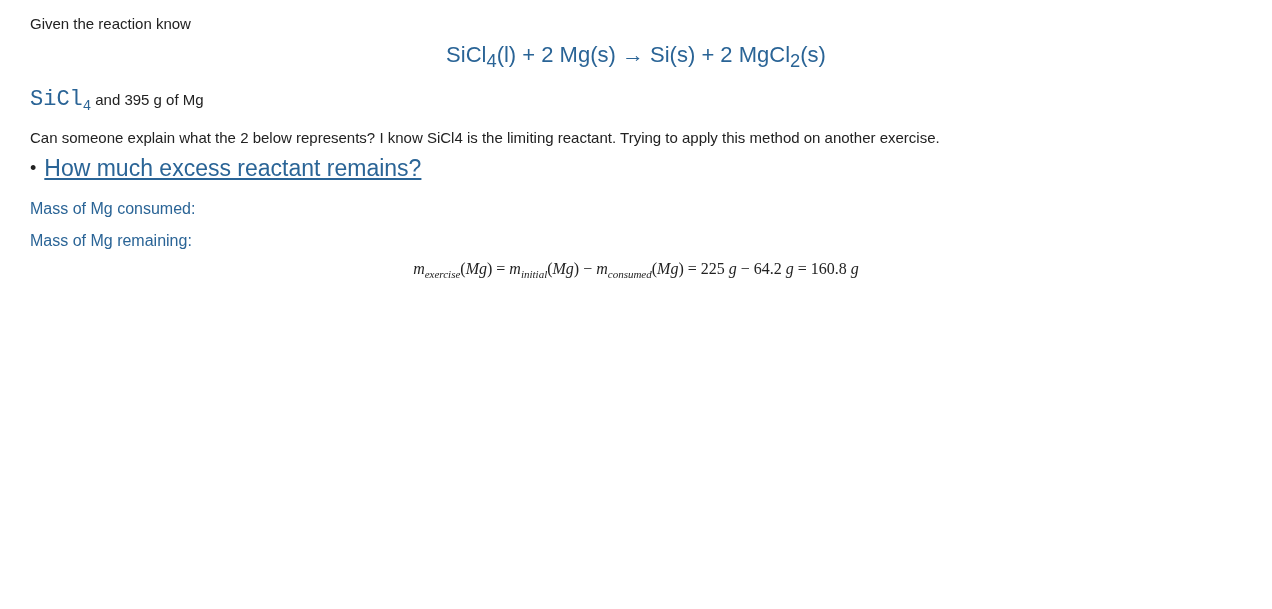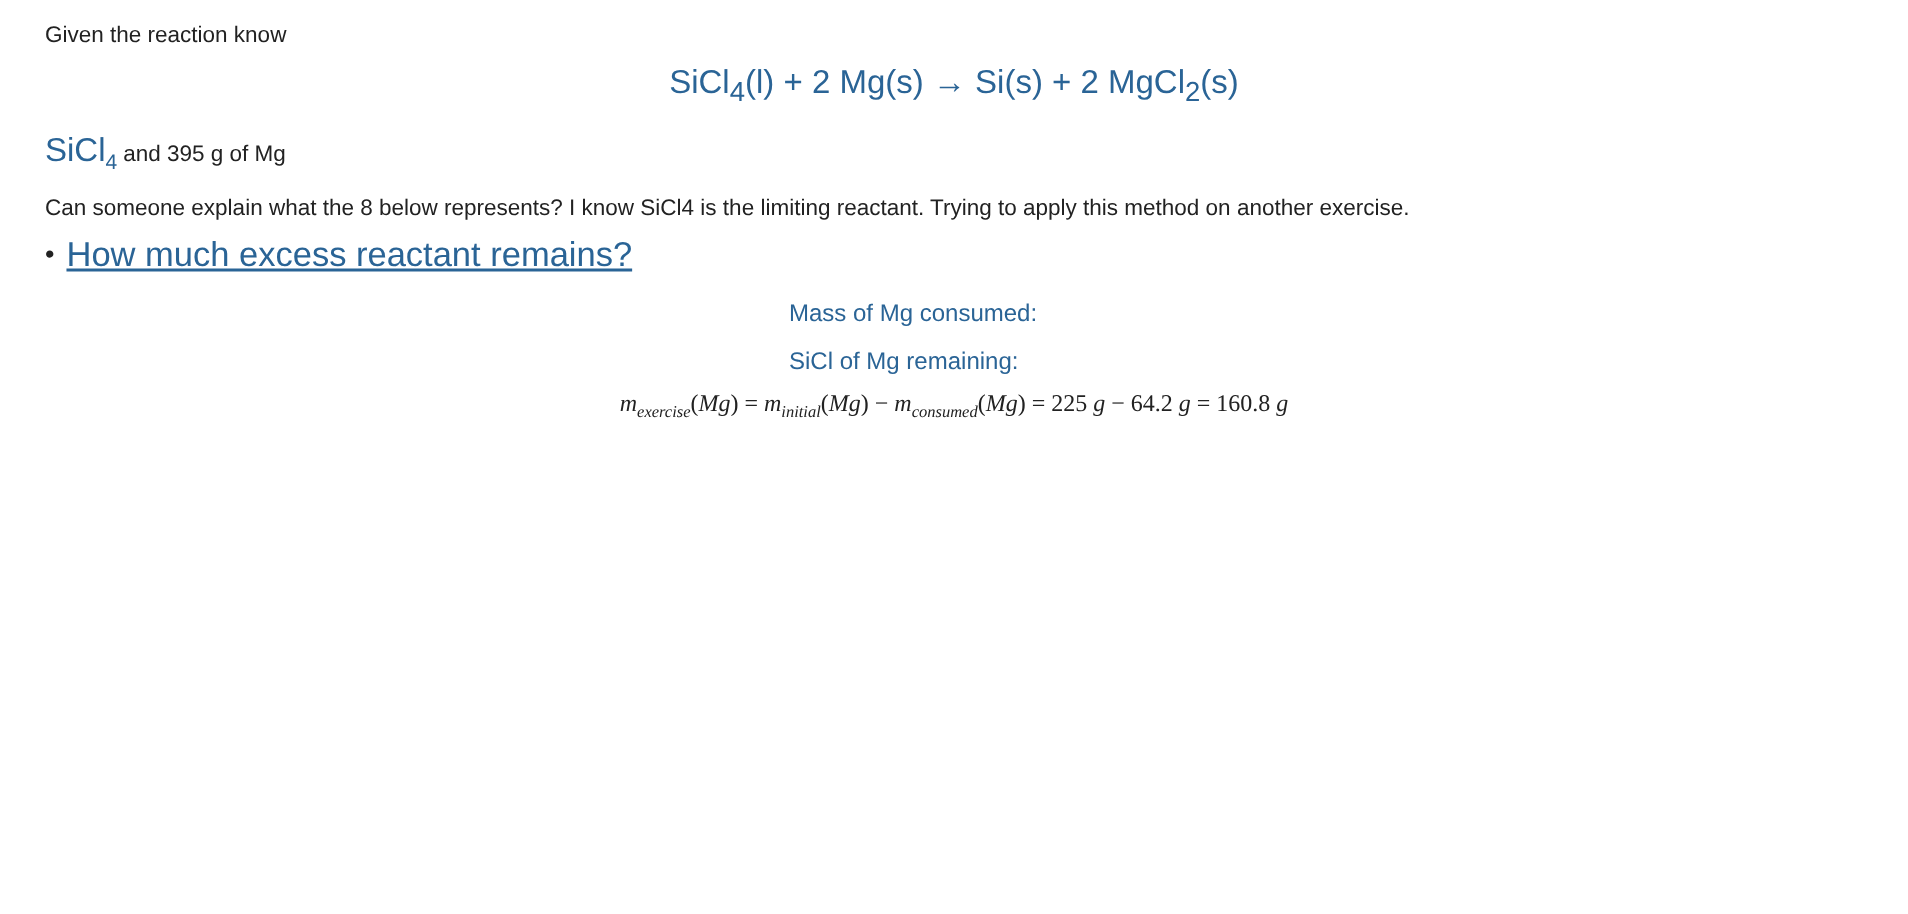--- a/index.html
+++ b/index.html
@@ -39,21 +39,21 @@
       margin-bottom: 12px;
       display: flex;
       align-items: baseline;
       flex-wrap: wrap;
       gap: 4px;
     }
 
     .sicl4-formula {
       font-size: 22px;
       color: #2a6496;
-      font-family: Liberation Sans, sans-serif;
+      font-family: Liberation Mono, monospace;
     }
 
     .sicl4-formula sub {
       font-size: 14px;
     }
 
     .question-text {
       font-size: 15px;
       color: #222;
       margin-bottom: 6px;
@@ -74,23 +74,22 @@
 
     .bullet-link a {
       font-size: 23px;
       color: #2a6496;
       text-decoration: underline;
       font-weight: 500;
     }
 
     .section-row {
       display: flex;
-      align-items: center;
+      align-items: flex-end;
       margin-bottom: 8px;
-      flex-direction: column;
     }
 
     .section-label-col {
       width: 220px;
       font-size: 16px;
       color: #2a6496;
       padding-top: 2px;
       flex-shrink: 0;
     }
 
@@ -140,37 +139,37 @@
 
 <div class="reaction-equation">
   SiCl<sub>4</sub>(l) + 2 Mg(s) <span class="arrow">→</span> Si(s) + 2 MgCl<sub>2</sub>(s)
 </div>
 
 <div class="given-line">
   <span class="sicl4-formula">SiCl<sub>4</sub></span>
   <span>and 395 g of Mg</span>
 </div>
 
-<p class="question-text">Can someone explain what the 8 below represents? I know SiCl4 is the limiting reactant. Trying to apply this method on another exercise.</p>
+<p class="question-text">Can someone explain what the 2 below represents? I know SiCl4 is the limiting reactant. Trying to apply this method on another exercise.</p>
 
 <div class="bullet-link">
   <span class="bullet-dot">•</span>
   <a href="#">How much excess reactant remains?</a>
 </div>
 
 <div class="section-row">
   <div class="section-label-col">Mass of Mg consumed:</div>
   <div class="section-formulas-col">
 
 
   </div>
 </div>
 
 <div class="section-row remaining-section">
-  <div class="section-label-col">SiCl of Mg remaining:</div>
+  <div class="section-label-col">Mass of Mg remaining:</div>
   <div class="section-formulas-col">
   </div>
 </div>
 
 <div style="text-align:center; margin-top: 10px;">
   <span class="math-display">
     <i>m</i><sub><i>exercise</i></sub>(<i>Mg</i>) = <i>m</i><sub><i>initial</i></sub>(<i>Mg</i>) − <i>m</i><sub><i>consumed</i></sub>(<i>Mg</i>) = 225 <i>g</i> − 64.2 <i>g</i> = 160.8 <i>g</i>
   </span>
 </div>
 

